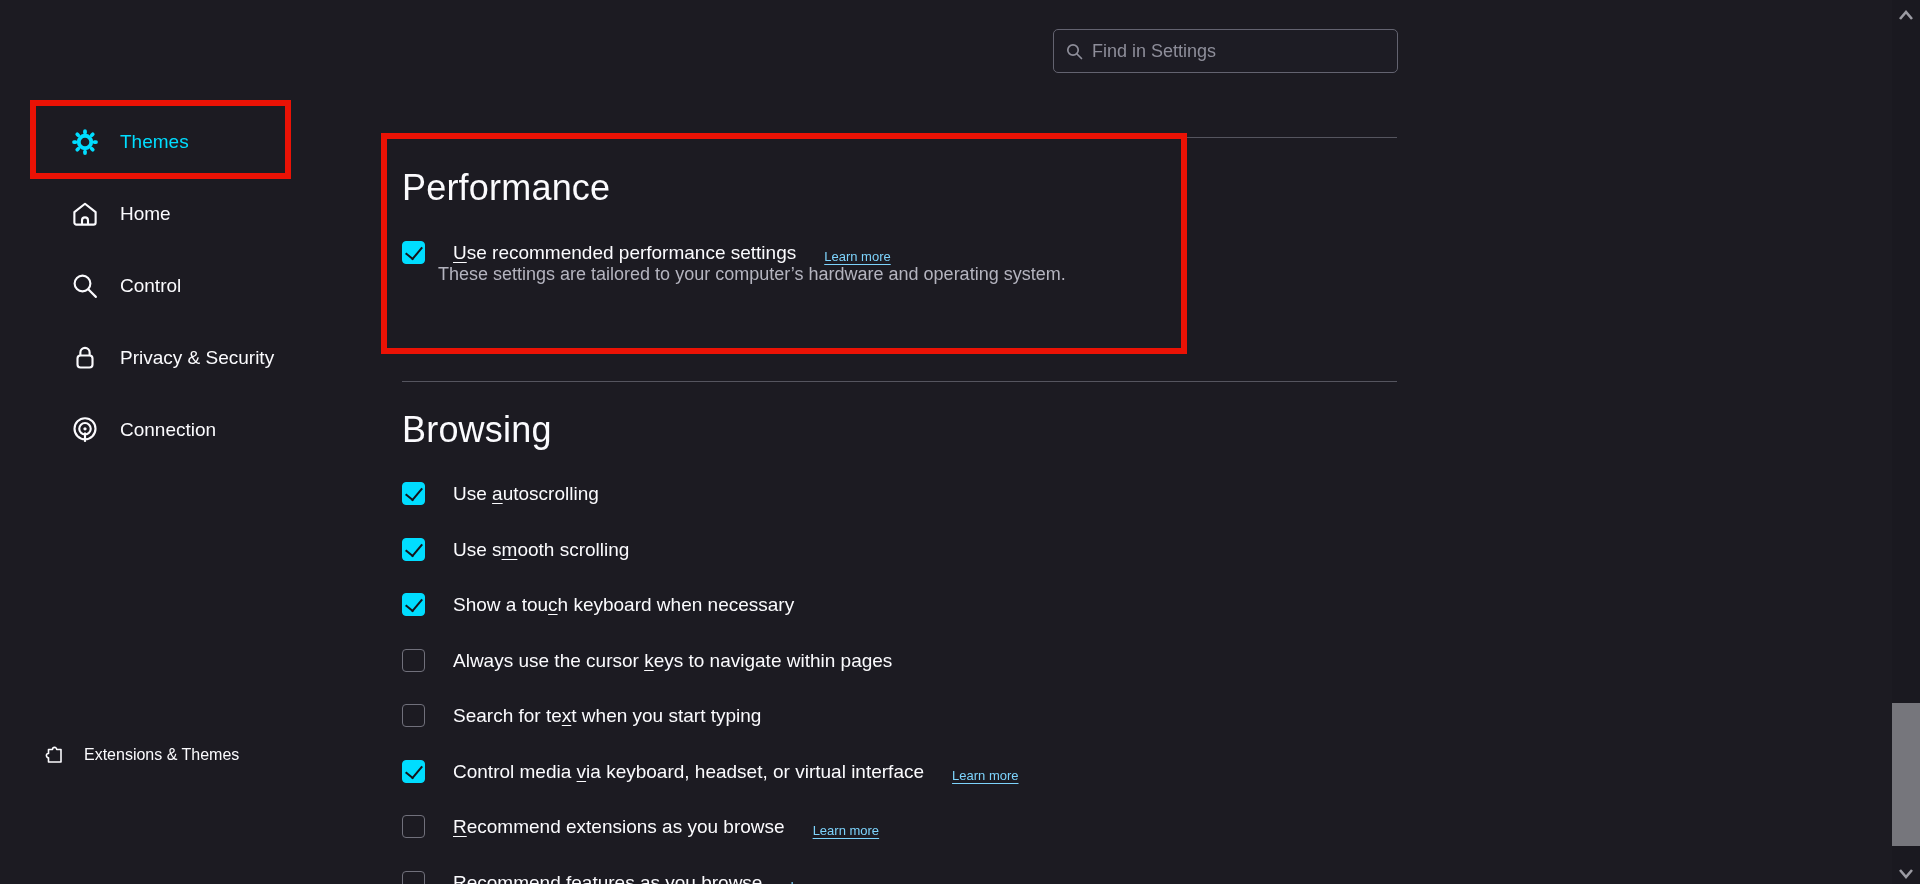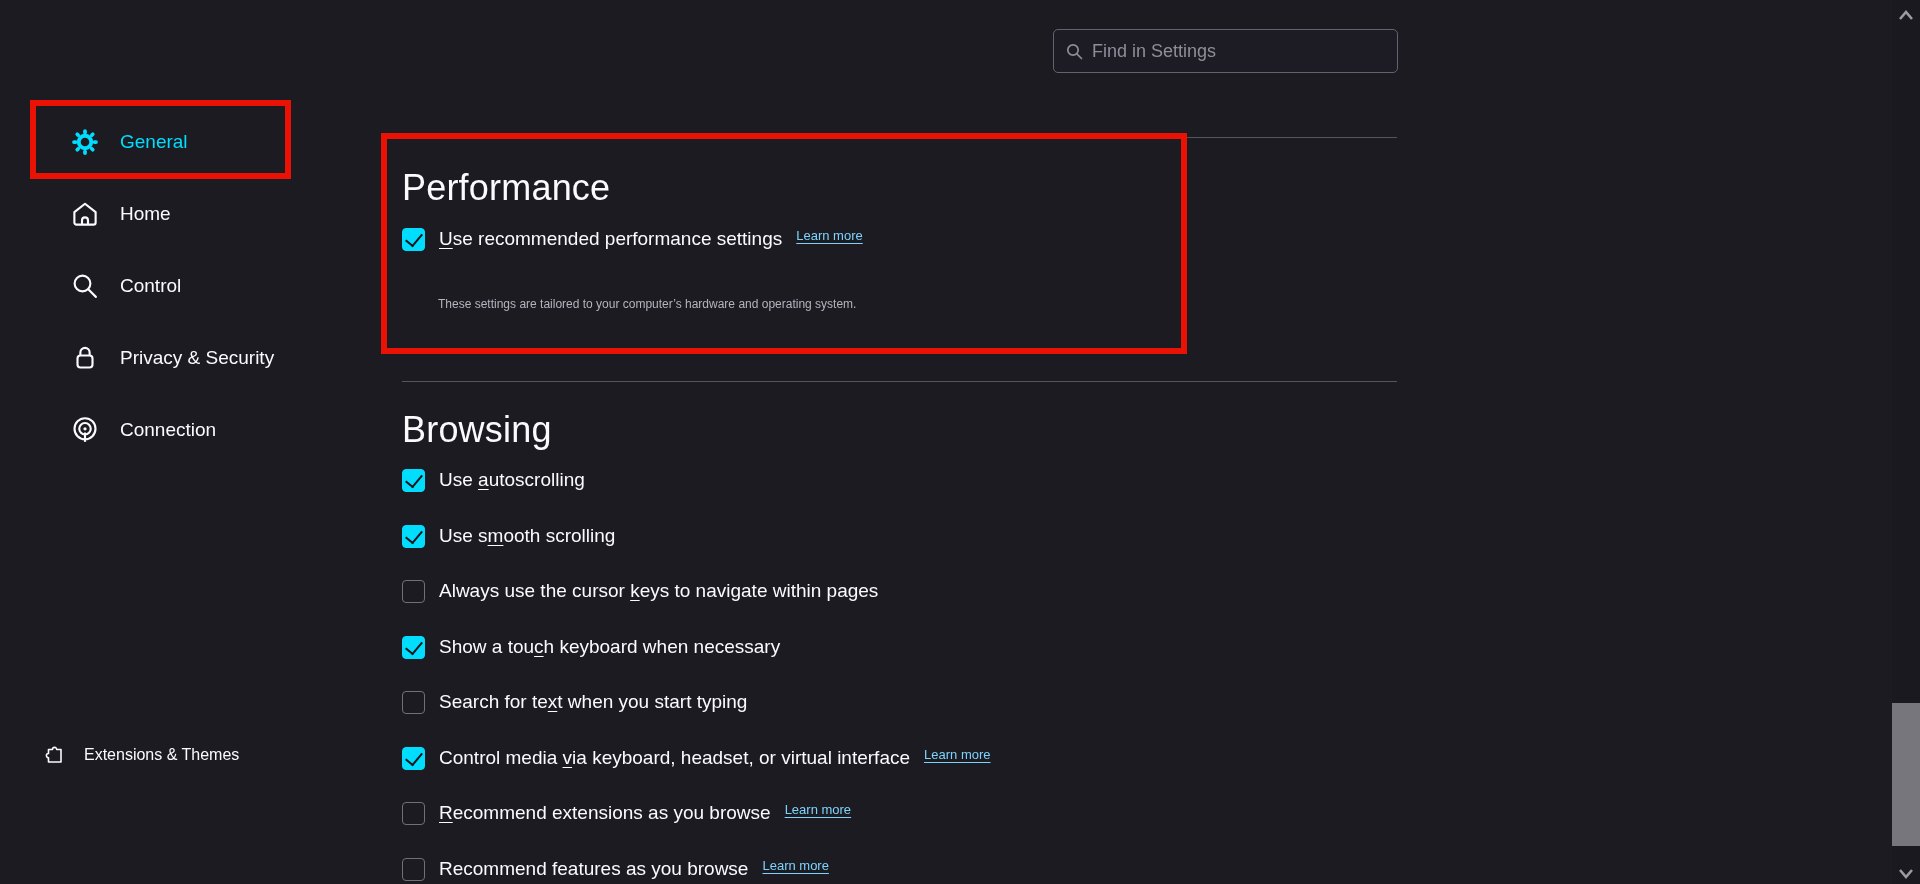--- a/index.html
+++ b/index.html
@@ -34,36 +34,36 @@
   
   .divider { position:absolute; left:402px; width:995px; height:1px; background:#55555f; }
   #divider-top { top:137px; }
   #divider-mid { top:381px; }
 
   .section-title { position:absolute; left:402px; font-size:36px; font-weight:300;
                    color:#fbfbfe; letter-spacing:.2px; }
   #performance-title { top:167px; }
   #browsing-title { top:409px;text-align:center; }
 
-  .check-row { display:flex; align-items:flex-start; height:36px; gap:14px; }
+  .check-row { display:flex; align-items:flex-end; height:36px; gap:28px; }
   .check-row .row-label { font-size:19px; color:#fbfbfe; }
   .accesskey { text-decoration:underline; text-underline-offset:3px; }
   .learn-more { color:#7dd3fc; font-size:13px; text-decoration:underline;
                 text-underline-offset:3px; cursor:pointer; }
   .learn-more:empty { display:none; }
 
   .checkbox { width:23px; height:23px; border-radius:4px; border:1.7px solid #70707b;
               position:relative; flex:none; background:transparent; }
   .checkbox[data-checked="true"] { background:#00ddff; border-color:#00ddff; }
   .checkbox[data-checked="true"]::after { content:""; position:absolute; left:6px; top:1px;
       width:8px; height:14px; border-right:2.6px solid #15141a;
       border-bottom:2.6px solid #15141a; transform:rotate(40deg); }
 
   #perf-row { position:absolute; left:402px; top:228px; }
-  .row-description { position:absolute; left:438px; top:297px; font-size:12px; color:#b4b4bf; }
+  .row-description { position:absolute; left:438px; top:264px; font-size:18px; color:#b4b4bf; }
 
   #browsing-rows { position:absolute; left:402px; top:469px; display:flex;
                    flex-direction:column; }
   #browsing-rows .check-row { margin-bottom:19.5px; }
 
   
   .annotation { position:absolute; border:6px solid #ea1205; pointer-events:none; z-index:50; }
   #annotation-general { left:30px; top:100px; width:261px; height:79px; }
   #annotation-performance { left:381px; top:133px; width:806px; height:221px; }
 
@@ -100,21 +100,21 @@
               <line x1="12" y1="19.6" x2="12" y2="20.8"></line>
             <line x1="3.2" y1="12" x2="4.4" y2="12"></line>
               <line x1="19.6" y1="12" x2="20.8" y2="12"></line>
             <line x1="5.8" y1="5.8" x2="6.6" y2="6.6"></line>
               <line x1="17.4" y1="17.4" x2="18.2" y2="18.2"></line>
             <line x1="18.2" y1="5.8" x2="17.4" y2="6.6"></line>
               <line x1="6.6" y1="17.4" x2="5.8" y2="18.2"></line>
           </g>
         </svg>
       </span>
-      <span class="nav-label">General</span>
+      <span class="nav-label">Themes</span>
     </div>
     <div class="nav-item">
       <span class="nav-icon">
         <svg viewBox="0 0 24 24" stroke-linejoin="round">
           <path d="M3.5 10.5 L12 3.8 L20.5 10.5 V18.8 a1.7 1.7 0 0 1 -1.7 1.7 H5.2 A1.7 1.7 0 0 1 3.5 18.8 Z"></path>
           <path d="M9.6 20.5 v-3.4 a2.4 2.4 0 0 1 4.8 0 v3.4"></path>
         </svg>
       </span>
       <span class="nav-label">Home</span>
     </div>
@@ -183,28 +183,28 @@
 
     </div>
 
     <div class="check-row">
       <span class="checkbox" data-checked="true"></span>
       <span class="row-label"><span>Use s</span><span class="accesskey">m</span><span>ooth scrolling</span></span>
 
     </div>
 
     <div class="check-row">
+      <span class="checkbox" data-checked="true"></span>
+      <span class="row-label"><span>Show a tou</span><span class="accesskey">c</span><span>h keyboard when necessary</span></span>
+
+    </div>
+
+    <div class="check-row">
       <span class="checkbox" data-checked="false"></span>
       <span class="row-label"><span>Always use the cursor </span><span class="accesskey">k</span><span>eys to navigate within pages</span></span>
-
-    </div>
-
-    <div class="check-row">
-      <span class="checkbox" data-checked="true"></span>
-      <span class="row-label"><span>Show a tou</span><span class="accesskey">c</span><span>h keyboard when necessary</span></span>
 
     </div>
 
     <div class="check-row">
       <span class="checkbox" data-checked="false"></span>
       <span class="row-label"><span>Search for te</span><span class="accesskey">x</span><span>t when you start typing</span></span>
 
     </div>
 
     <div class="check-row">

